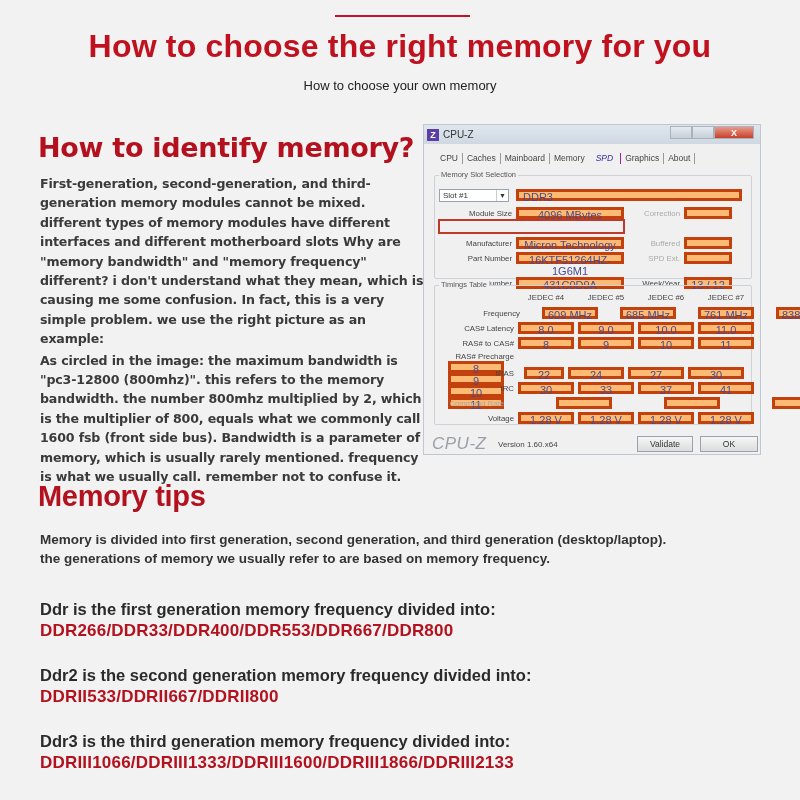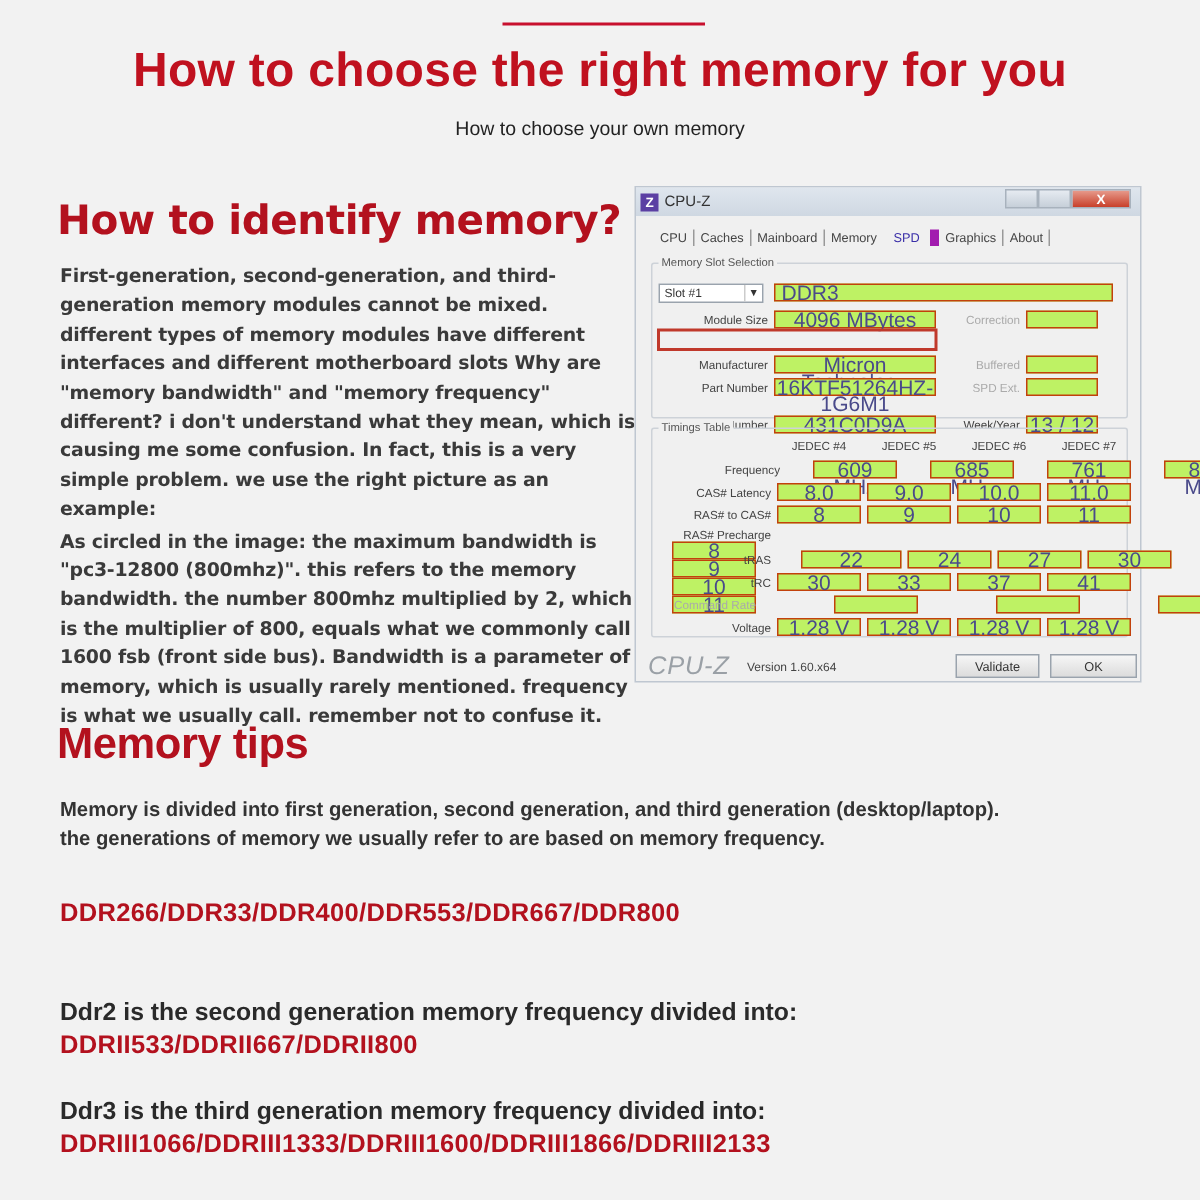--- a/index.html
+++ b/index.html
@@ -24,32 +24,32 @@
     background: #f0f0f0; border: 1px solid #bfc7d1; font-family: "Liberation Sans", sans-serif; font-size: 8px; color: #333; }
   .cpuz-titlebar { height: 19px; background: linear-gradient(#dfe6ee,#cfd8e2); position: relative; }
   .cpuz-logo { position: absolute; left: 3px; top: 4px; width: 12px; height: 12px; background: #5b3fa3; color: #fff; font-size: 9px; font-weight: bold; text-align: center; line-height: 12px; }
   .cpuz-title { position: absolute; left: 19px; top: 4px; font-size: 10px; color: #333; }
   .win-btns { position: absolute; right: 6px; top: 1px; display: flex; }
   .win-btn { width: 22px; height: 13px; border: 1px solid #a8b2bd; background: linear-gradient(#e6ebf1,#c6cfd9); }
   .win-btn.close { width: 40px; background: linear-gradient(#e79b8c,#c8402a); color: #fff; font-size: 9px; text-align: center; line-height: 12px; font-weight: bold; }
 
   .tabs { position: absolute; left: 12px; top: 28px; display: flex; font-size: 8.5px; }
   .tab { padding: 0 4px; border-right: 1px solid #999; color: #444; line-height: 11px; }
-  .tab.active { color: #3a2fa8; border-right: none; padding: 0 7px; }
-  .tab.after { border-left: 6px solid #a21caf; }
+  .tab.active { color: #3a2fa8; border-right: none; padding: 0 7px; font-style: italic; }
+  .tab.after { border-left: 1px solid #a21caf; }
 
   .group { position: absolute; border: 1px solid #cdd2d8; border-radius: 2px; }
   .group-label { position: absolute; left: 4px; top: -6px; background: #f0f0f0; padding: 0 2px; font-size: 7.5px; color: #555; }
   .slot-group { left: 10px; top: 50px; width: 318px; height: 104px; }
   .timing-group { left: 10px; top: 160px; width: 318px; height: 140px; }
 
   .row { position: absolute; display: flex; align-items: center; }
   .lbl { text-align: right; color: #444; font-size: 7.8px; }
   .lbl.dim { color: #aaa; }
-  .box { border: 1px solid #c2410c; background: #bef264; height: 12px; line-height: 11px; text-align: center; color: #4a4a8a; font-size: 14px; }
+  .box { border: 3px solid #c2410c; background: #fdba74; height: 12px; line-height: 11px; text-align: center; color: #4a4a8a; font-size: 11px; }
   .box.left { text-align: left; padding-left: 4px; }
   .highlight { position: absolute; left: 14px; top: 94px; width: 187px; height: 15px; border: 2px solid #c0392b; }
 
   .slot-select { position: absolute; left: 15px; top: 64px; width: 70px; height: 13px; border: 1px solid #9aa3ad; background: #fff; font-size: 8px; padding-left: 3px; line-height: 11px; }
   .slot-select .arrow { position: absolute; right: 0; top: 0; width: 12px; height: 11px; border-left: 1px solid #ccc; text-align: center; font-size: 7px; }
   .ddr-box { position: absolute; left: 92px; top: 64px; width: 226px; }
 
   .cpuz-footer { position: absolute; left: 6px; top: 306px; width: 326px; height: 22px; }
   .cpuz-brand { position: absolute; left: 2px; top: 3px; font-size: 17px; color: #9aa0a6; font-style: italic; letter-spacing: 0.5px; }
   .cpuz-version { position: absolute; left: 68px; top: 9px; font-size: 8px; color: #444; }
@@ -173,21 +173,21 @@
       </div>
       <div class="row" style="left: 10px; top: 227px; flex-direction: column;">
         <span class="lbl" style="width: 80px;">RAS# Precharge</span>
         <span class="box" style="width: 56px; margin-left: 4px;">8</span>
         <span class="box" style="width: 56px; margin-left: 4px;">9</span>
         <span class="box" style="width: 56px; margin-left: 4px;">10</span>
         <span class="box" style="width: 56px; margin-left: 4px;">11</span>
       </div>
       <div class="row" style="left: 10px; top: 242px;">
         <span class="lbl" style="width: 80px;">tRAS</span>
-        <span class="box" style="width: 67px; margin-left: 20px;">22</span>
+        <span class="box" style="width: 40px; margin-left: 10px;">22</span>
         <span class="box" style="width: 56px; margin-left: 4px;">24</span>
         <span class="box" style="width: 56px; margin-left: 4px;">27</span>
         <span class="box" style="width: 56px; margin-left: 4px;">30</span>
       </div>
       <div class="row" style="left: 10px; top: 257px;">
         <span class="lbl" style="width: 80px;">tRC</span>
         <span class="box" style="width: 56px; margin-left: 4px;">30</span>
         <span class="box" style="width: 56px; margin-left: 4px;">33</span>
         <span class="box" style="width: 56px; margin-left: 4px;">37</span>
         <span class="box" style="width: 56px; margin-left: 4px;">41</span>
@@ -216,20 +216,21 @@
   </div>
 </div>
 
 <h2 class="sec-title tips-title">Memory tips</h2>
 <div class="tips-body">
   <div>Memory is divided into first generation, second generation, and third generation (desktop/laptop).</div>
   <div>the generations of memory we usually refer to are based on memory frequency.</div>
 </div>
 
 <div class="gen gen1">
+  <div class="gen-head">Ddr is the first generation memory frequency divided into:</div>
   <div class="gen-list">DDR266/DDR33/DDR400/DDR553/DDR667/DDR800</div>
 </div>
 <div class="gen gen2">
   <div class="gen-head">Ddr2 is the second generation memory frequency divided into:</div>
   <div class="gen-list">DDRII533/DDRII667/DDRII800</div>
 </div>
 <div class="gen gen3">
   <div class="gen-head">Ddr3 is the third generation memory frequency divided into:</div>
   <div class="gen-list">DDRIII1066/DDRIII1333/DDRIII1600/DDRIII1866/DDRIII2133</div>
 </div>

